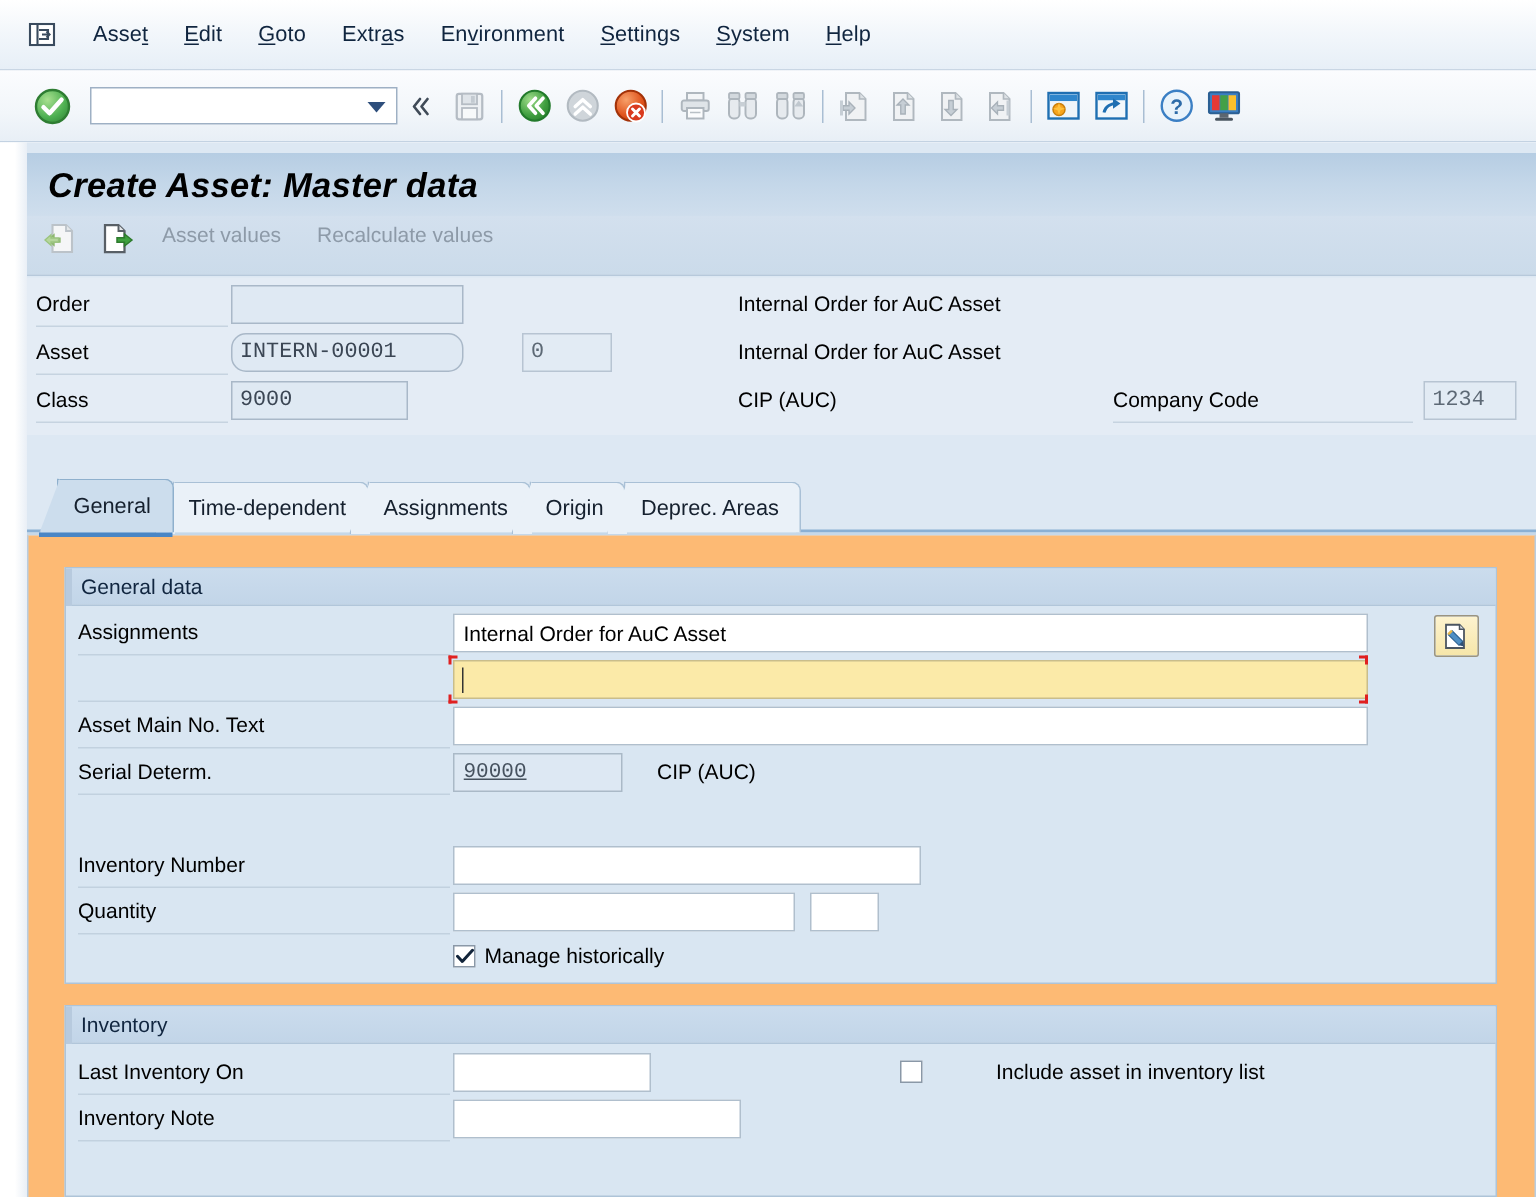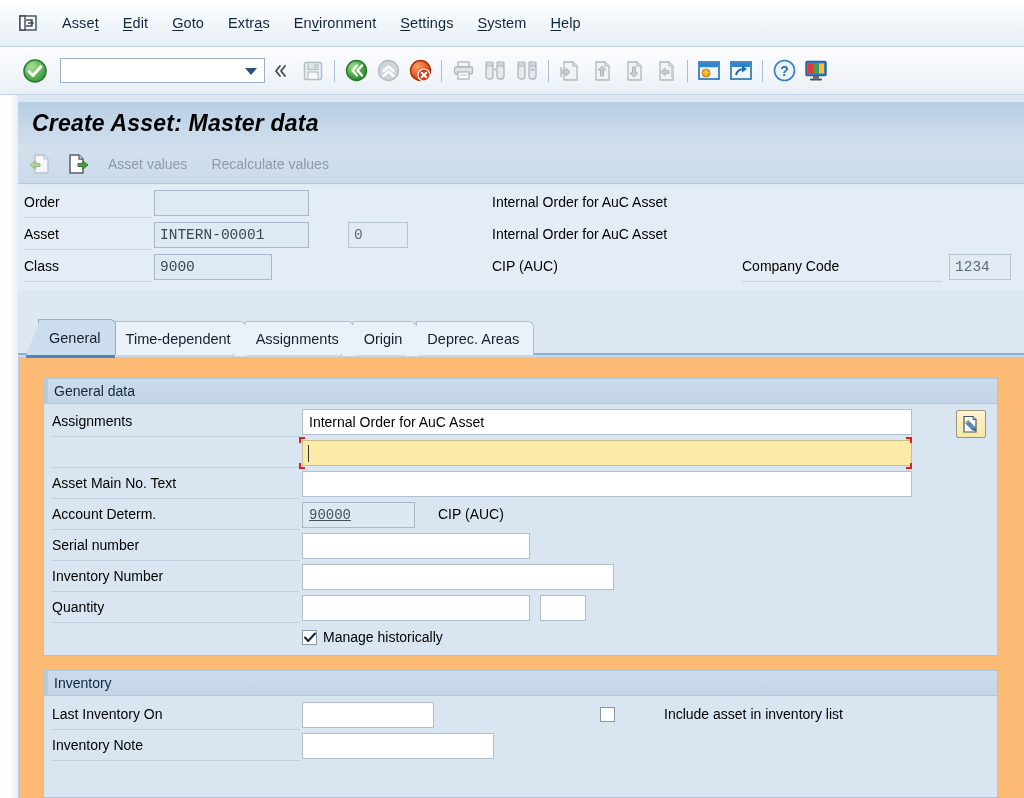--- a/index.html
+++ b/index.html
@@ -81,21 +81,21 @@
   .title-text {
     margin-left: 14px; font-size: 23px; font-weight: bold; font-style: italic;
     color: #000000; letter-spacing: 0.2px;
   }
 
   
   .apptoolbar {
     position: absolute; left: 0; top: 49px; width: 1006px; height: 40px;
     background: linear-gradient(to bottom, #d3e0ee 0%, #cbdbea 100%);
     border-bottom: 1px solid #b7c9db;
-    display: flex; align-items: center;
+    display: flex; align-items: flex-start;
   }
   .app-iconbtn {
     width: 32px; height: 30px; margin-left: 6px;
     display: flex; align-items: center; justify-content: center;
   }
   .app-textbtn {
     font-size: 14px; color: #8d9aa8; padding: 4px 10px; margin-left: 4px;
   }
 
   
@@ -478,21 +478,21 @@
       <div class="hrow" style="top:4px;">
         <div class="hlabel">Order</div>
         <div class="hlabel-ul"></div>
         <input class="inp editable" style="left: 136px; top: 1px; width: 155px;" value="">
         <div class="htext" style="left:474px;">Internal Order for AuC Asset</div>
       </div>
 
       <div class="hrow" style="top:36px;">
         <div class="hlabel">Asset</div>
         <div class="hlabel-ul"></div>
-        <input class="inp editable" style="left: 136px; top: 1px; width: 155px;" value="INTERN-00001">
+        <input class="inp editable" style="left: 136px; top: 1px; width: 155px; border-radius: 10px;" value="INTERN-00001">
         <input class="inp ro-light" style="left: 330px; top: 1px; width: 60px;" value="0">
         <div class="htext" style="left:474px;">Internal Order for AuC Asset</div>
       </div>
 
       <div class="hrow" style="top:68px;">
         <div class="hlabel">Class</div>
         <div class="hlabel-ul"></div>
         <input class="inp editable" style="left: 136px; top: 1px; width: 118px;" value="9000">
         <div class="htext" style="left:474px;">CIP (AUC)</div>
         <div class="htext" style="left:724px;">Company Code</div>
@@ -567,31 +567,26 @@
             </svg>
           </div>
 
           <div class="frow" style="top:65px;">
             <div class="flabel">Asset Main No. Text</div>
             <div class="fsep"></div>
             <input class="finput" style="left: 258px; width: 610px;" value="">
           </div>
 
           <div class="frow" style="top:96px;">
-            <div class="flabel">Account Determ.</div>
+            <div class="flabel">Serial Determ.</div>
             <div class="fsep"></div>
             <input class="finput ro" style="left: 258px; width: 113px; text-decoration: underline;" value="90000">
             <div class="ftext" style="left:394px;">CIP (AUC)</div>
           </div>
 
-          <div class="frow" style="top:127px;">
-            <div class="flabel">Serial number</div>
-            <div class="fsep"></div>
-            <input class="finput" style="left: 258px; width: 228px;" value="">
-          </div>
 
           <div class="frow" style="top:158px;">
             <div class="flabel">Inventory Number</div>
             <div class="fsep"></div>
             <input class="finput" style="left: 258px; width: 312px;" value="">
           </div>
 
           <div class="frow" style="top:189px;">
             <div class="flabel">Quantity</div>
             <div class="fsep"></div>

